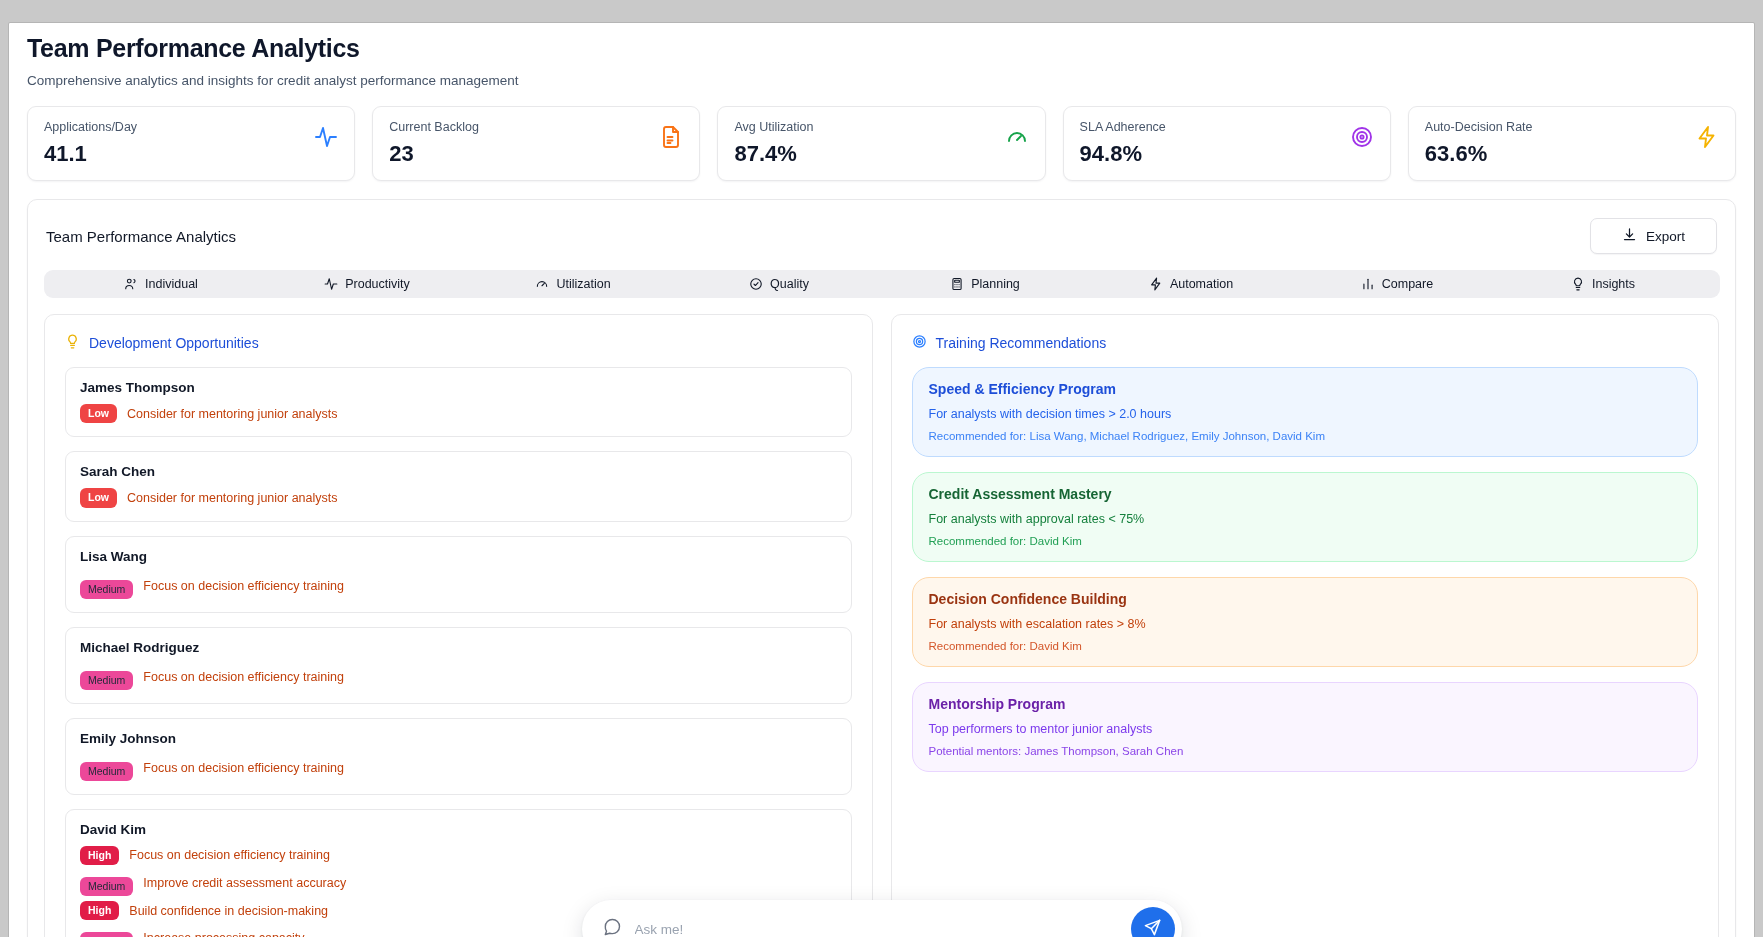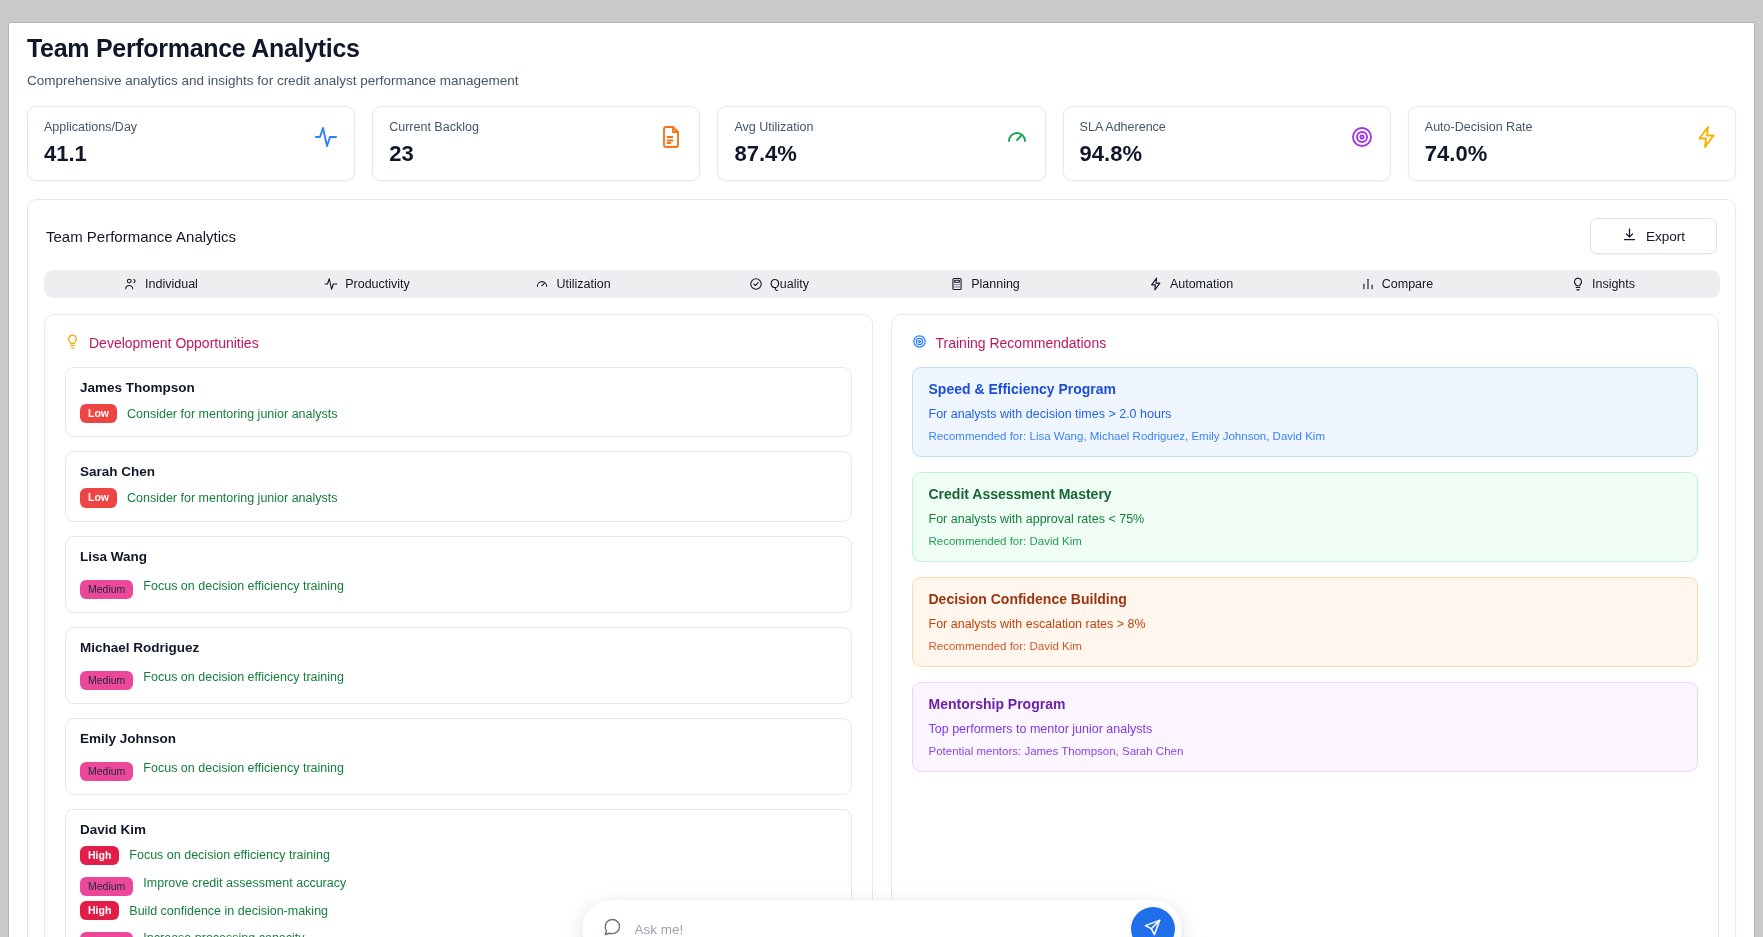--- a/index.html
+++ b/index.html
@@ -137,21 +137,21 @@
     background: #fff;
     overflow: hidden;
     position: relative;
   }
   .panel-head {
     display: flex;
     align-items: center;
     gap: 9px;
     padding: 19px 20px 5px 20px;
     font-size: 14px;
-    color: #be185d;
+    color: #1d4ed8;
   }
   .panel-body { padding: 10px 20px 0 20px; }
   
   .dev-item {
     border: 1px solid #e8e8ea;
     border-radius: 9px;
     padding: 12px 14px 13px 14px;
     margin-bottom: 14px;
     background: #fff;
   }
@@ -173,24 +173,24 @@
     font-size: 10.5px;
     font-weight: bold;
     padding: 3px 8px;
     border-radius: 6px;
     line-height: 1.25;
     white-space: nowrap;
   }
   .badge.low { background: #ef4444; color: #ffffff; }
   .badge.medium { background: #ec4899; color: #1f2937; font-weight: normal; margin-top: 7px; }
   .badge.high { background: #e11d48; color: #ffffff; }
-  .dev-text { font-size: 12.5px; color: #15803d; }
+  .dev-text { font-size: 12.5px; color: #c2410c; }
   
   .trn-item {
-    border-radius: 9px;
+    border-radius: 17px;
     border: 1px solid transparent;
     padding: 13px 16px 14px 16px;
     margin-bottom: 15px;
   }
   .trn-title { font-size: 14px; font-weight: bold; margin-bottom: 10px; }
   .trn-desc  { font-size: 12.5px; margin-bottom: 9px; }
   .trn-rec   { font-size: 11.5px; }
   .trn-blue   { background:#eff6ff; border-color:#bfdbfe; }
   .trn-blue .trn-title{color:#1d4ed8} .trn-blue .trn-desc{color:#2563eb} .trn-blue .trn-rec{color:#3b82f6}
   .trn-green  { background:#f0fdf4; border-color:#bbf7d0; }
@@ -292,21 +292,21 @@
         </div>
         <div class="kpi-icon"><svg width="24" height="24" viewBox="0 0 24 24" fill="none" stroke="#a033e8" stroke-width="1.9">
             <circle cx="12" cy="12" r="9"></circle>
             <circle cx="12" cy="12" r="5"></circle>
             <circle cx="12" cy="12" r="1.6"></circle>
           </svg></div>
       </div>
       <div class="kpi-card">
         <div>
           <div class="kpi-label">Auto-Decision Rate</div>
-          <div class="kpi-value">74.0%</div>
+          <div class="kpi-value">63.6%</div>
         </div>
         <div class="kpi-icon"><svg width="24" height="24" viewBox="0 0 24 24" fill="none" stroke="#f5b301" stroke-width="1.9" stroke-linecap="round" stroke-linejoin="round">
             <path d="M13 2L4.5 13.5H11L10 22l8.5-11.5H12L13 2z"></path>
           </svg></div>
       </div>
     </div>
 
   <div class="main-card">
 
     <div class="card-head">

